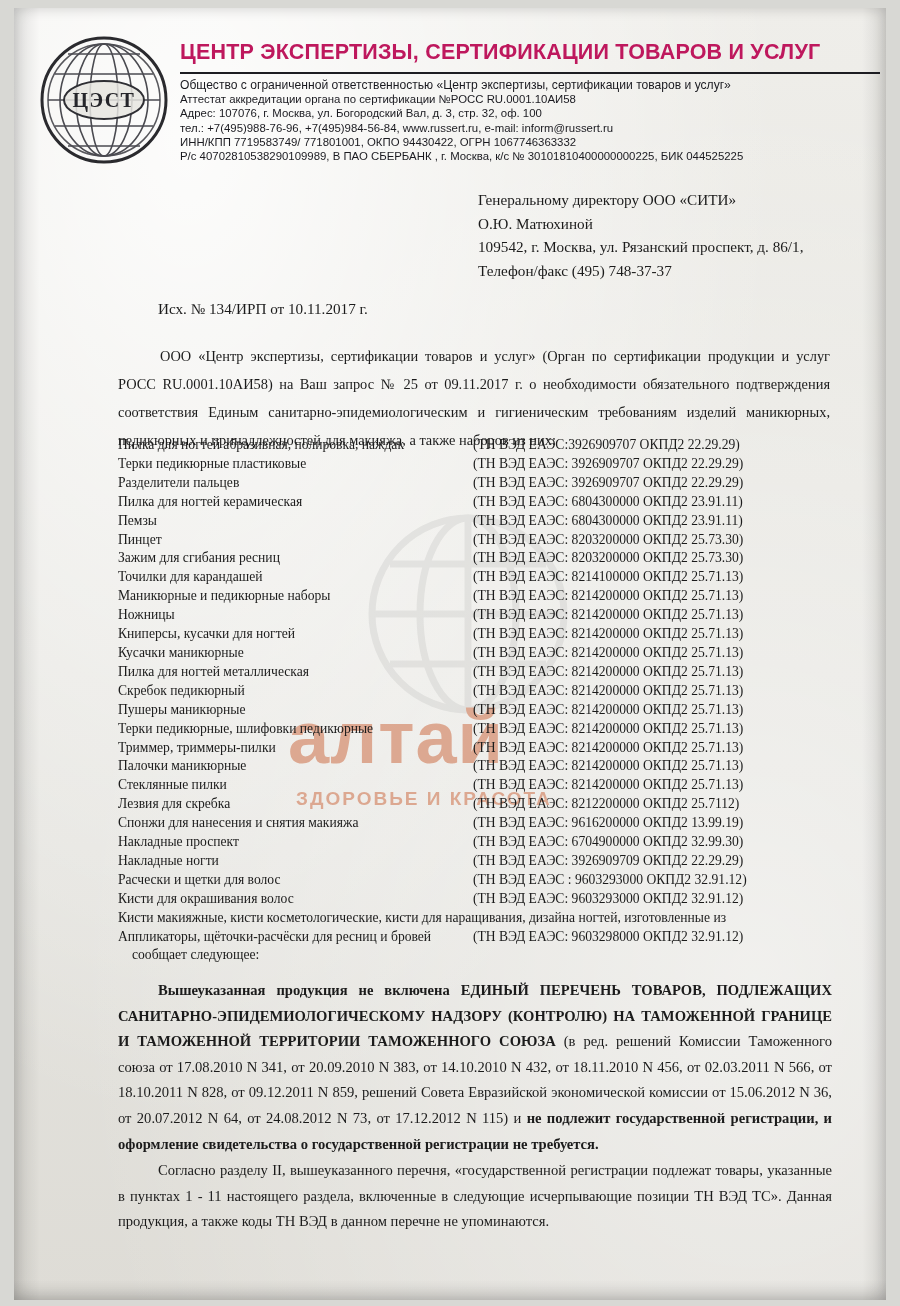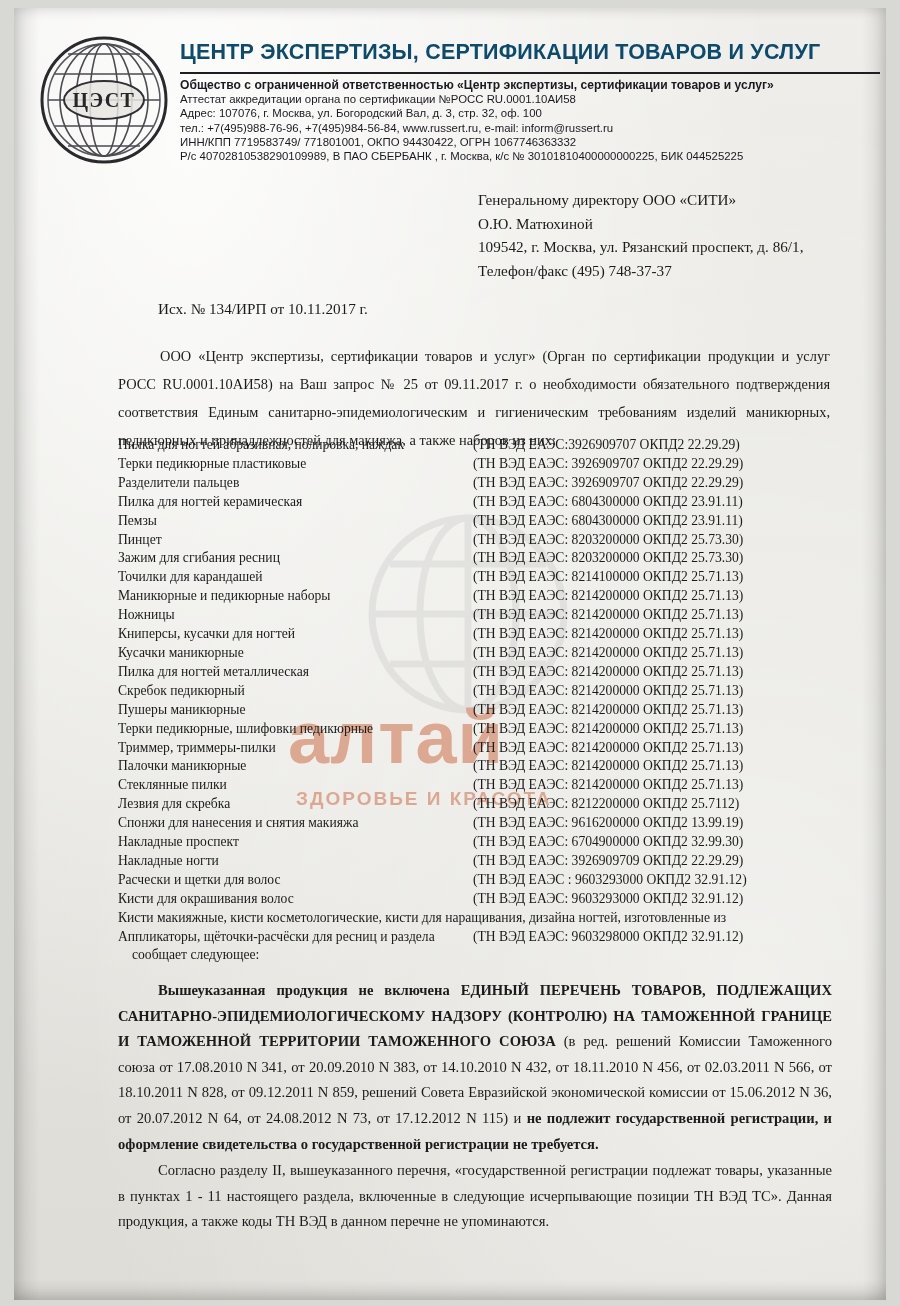--- a/index.html
+++ b/index.html
@@ -67,42 +67,42 @@
 
   .lh-title {
     position: absolute;
     left: 150px;
     top: 14px;
     width: 690px;
     font-family: "Liberation Sans", sans-serif;
     font-weight: bold;
     font-size: 21.5px;
     letter-spacing: 0.2px;
-    color: #0c4a6e;
+    color: #be185d;
     white-space: nowrap;
   }
   .lh-rule {
     position: absolute;
     left: 150px;
     top: 46px;
     width: 700px;
     height: 2px;
     background: #1d1d22;
   }
   .lh-lines {
     position: absolute;
     left: 150px;
     top: 52px;
     width: 700px;
     font-family: "Liberation Sans", sans-serif;
     font-size: 11.4px;
     line-height: 14.2px;
     color: #1a1a20;
   }
-  .lh-lines .l1 { font-weight: bold; font-size: 12.1px; }
+  .lh-lines .l1 { font-weight: normal; font-size: 12.1px; }
 
   
   .addressee {
     position: absolute;
     left: 478px;
     top: 188px;
     width: 400px;
     font-size: 15.2px;
     line-height: 23.5px;
   }
@@ -386,21 +386,21 @@
           </div>
         </div>
 
       <div class="prod-row two-line">
         <div>
           <div>Кисти макияжные, кисти косметологические, кисти для наращивания, дизайна ногтей, изготовленные из</div>
         </div>
       </div>
 
       <div class="prod-row">
-        <div class="prod-name">Аппликаторы, щёточки-расчёски для ресниц и раздела</div>
+        <div class="prod-name">Аппликаторы, щёточки-расчёски для ресниц и бровей</div>
         <div class="prod-code">(ТН ВЭД ЕАЭС: 9603298000 ОКПД2 32.91.12)</div>
       </div>
       <div class="prod-row">
         <div class="prod-name" style="padding-left:14px">сообщает следующее:</div>
       </div>
     </div>
 
     <div class="body1">
       <b>Вышеуказанная продукция не включена </b><b>ЕДИНЫЙ ПЕРЕЧЕНЬ ТОВАРОВ, ПОДЛЕЖАЩИХ САНИТАРНО-ЭПИДЕМИОЛОГИЧЕСКОМУ НАДЗОРУ (КОНТРОЛЮ) НА ТАМОЖЕННОЙ ГРАНИЦЕ И ТАМОЖЕННОЙ ТЕРРИТОРИИ ТАМОЖЕННОГО СОЮЗА</b><span> (в ред. решений Комиссии Таможенного союза от 17.08.2010 N 341, от 20.09.2010 N 383, от 14.10.2010 N 432, от 18.11.2010 N 456, от 02.03.2011 N 566, от 18.10.2011 N 828, от 09.12.2011 N 859, решений Совета Евразийской экономической комиссии от 15.06.2012 N 36, от 20.07.2012 N 64, от 24.08.2012 N 73, от 17.12.2012 N 115) и </span><b>не подлежит государственной регистрации, и оформление свидетельства о государственной регистрации не требуется.</b>
     </div>

